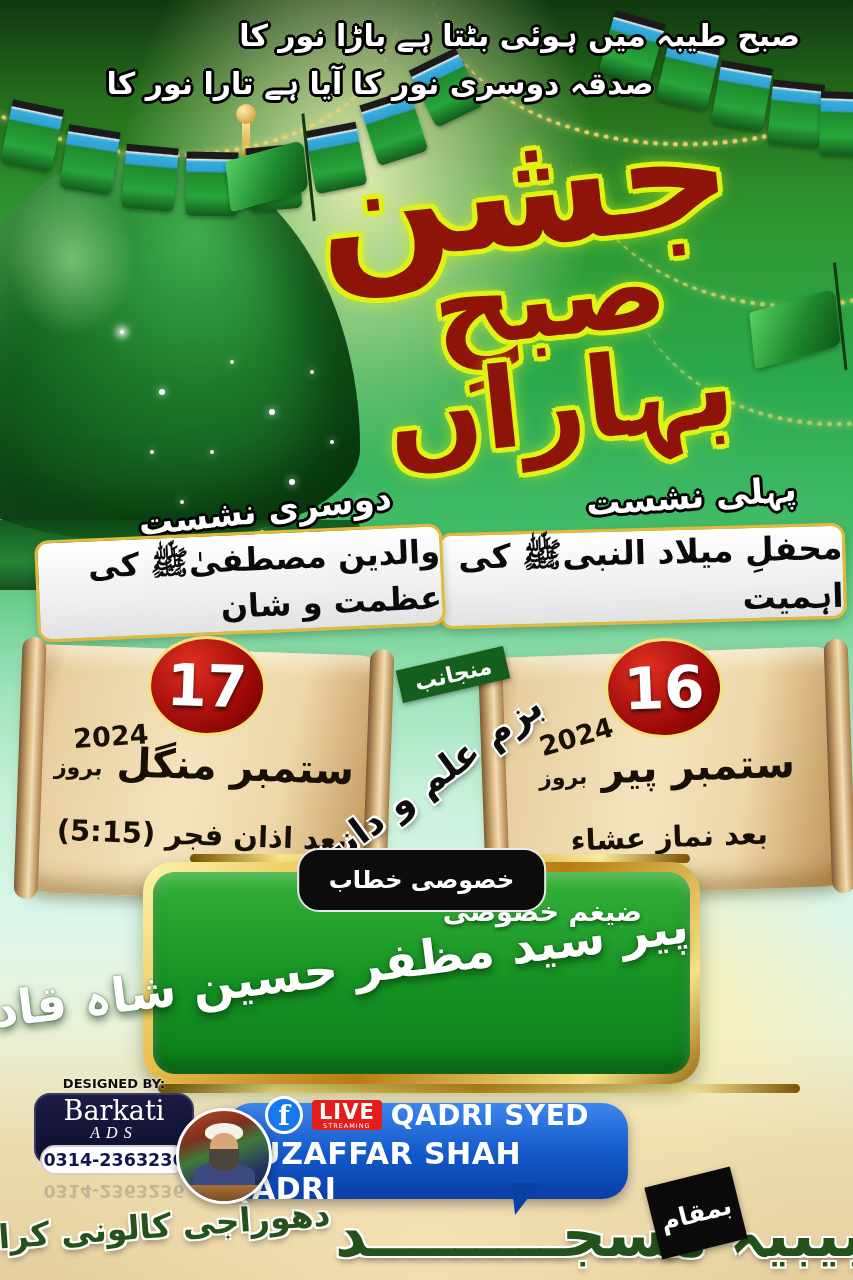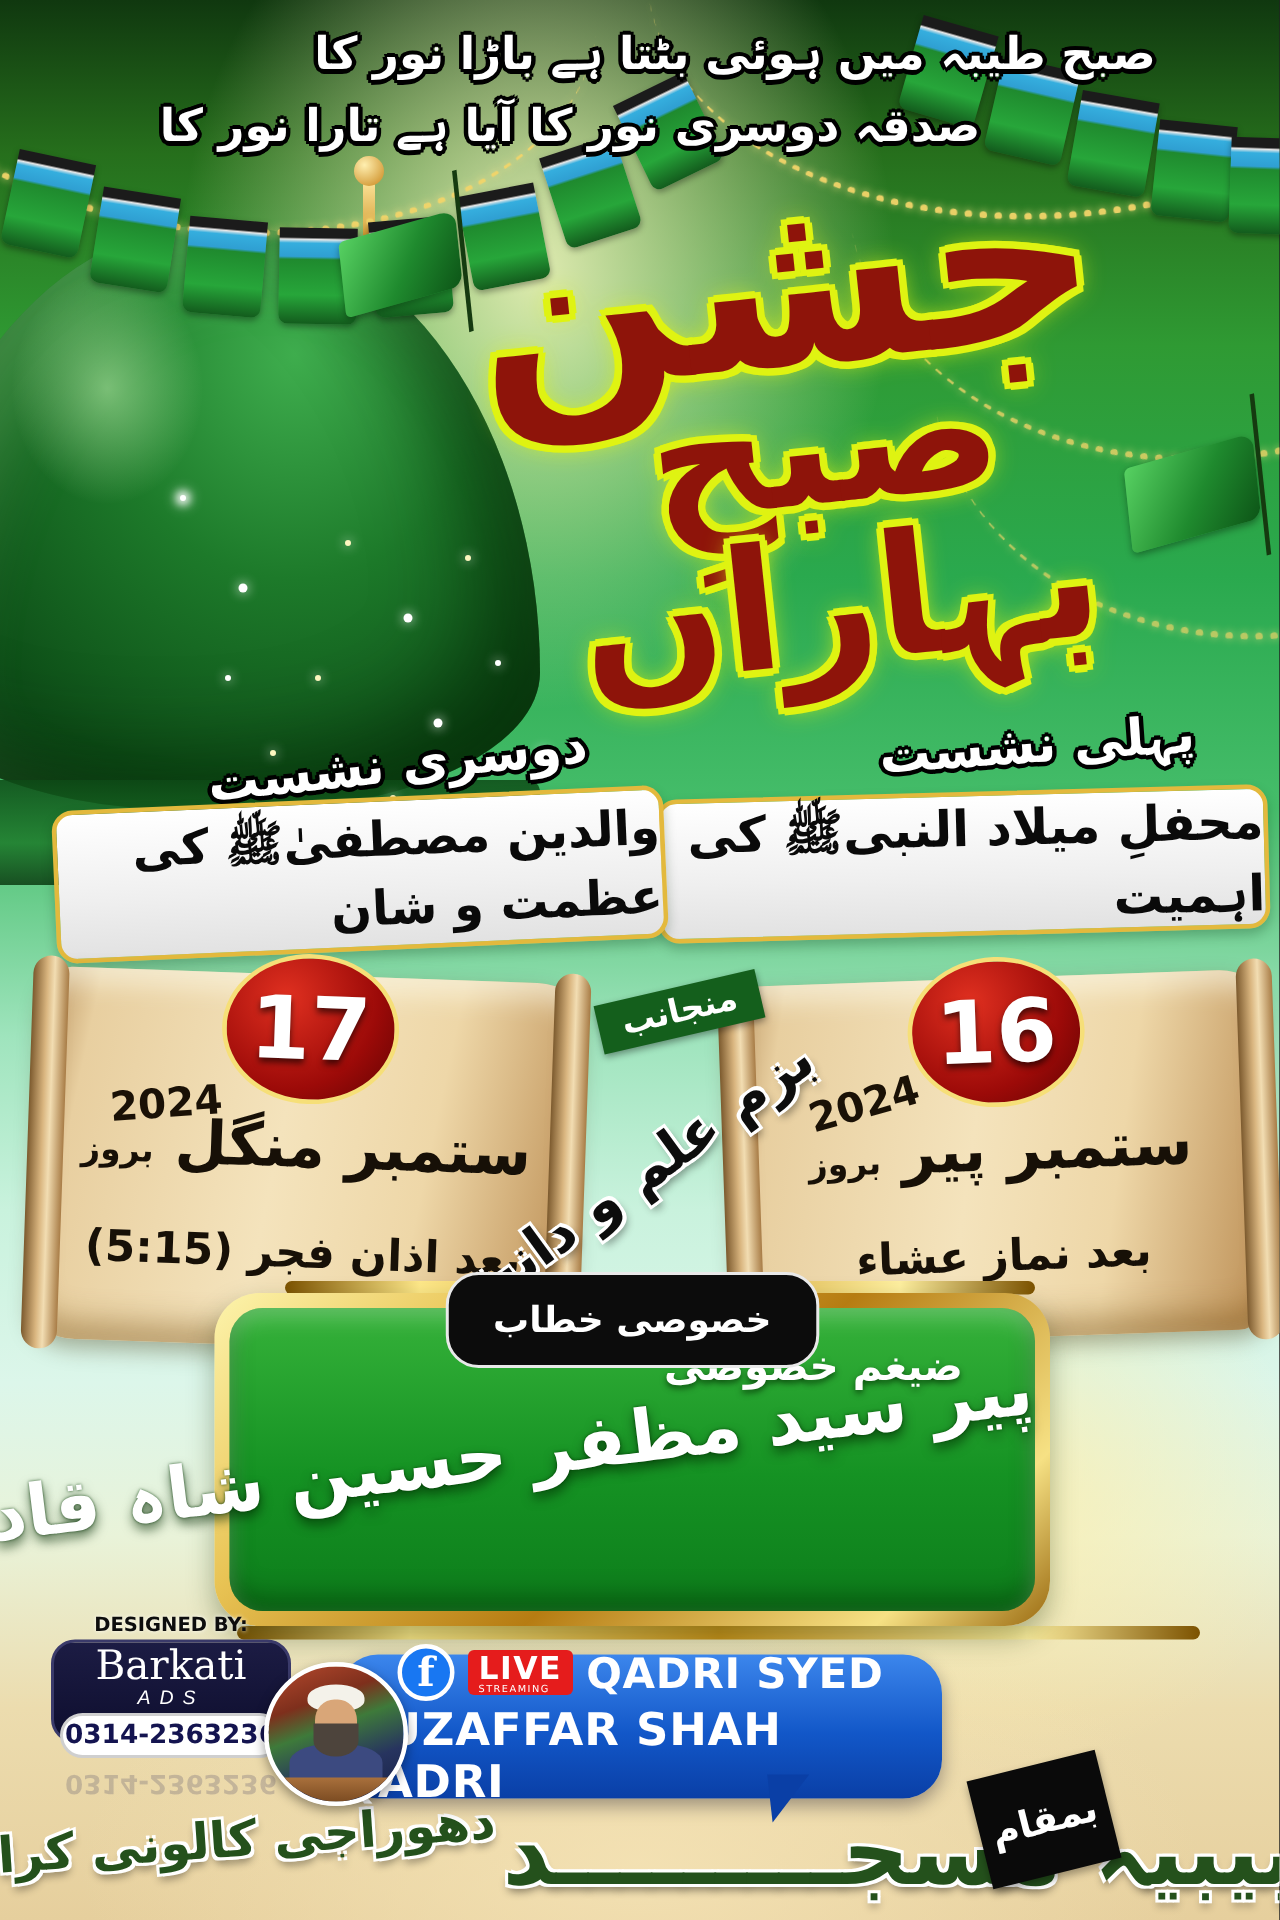--- a/index.html
+++ b/index.html
@@ -52,21 +52,21 @@
         box-shadow:0 2px 5px rgba(0,20,0,.4);}
   .gflag::before{content:"";position:absolute;right:-4px;top:-26px;width:3px;height:110px;background:#153a10;}
   
   .rtl{direction:rtl;unicode-bidi:embed;}
   .ob{text-shadow:-2px -2px 0 #000,2px -2px 0 #000,-2px 2px 0 #000,2px 2px 0 #000,
        0 3px 0 #000,0 -3px 0 #000,3px 0 0 #000,-3px 0 0 #000;}
   .neon{text-shadow:-4px -4px 0 #dff312,4px -4px 0 #dff312,-4px 4px 0 #dff312,4px 4px 0 #dff312,
        0 5px 0 #dff312,0 -5px 0 #dff312,5px 0 0 #dff312,-5px 0 0 #dff312,0 0 18px rgba(223,243,18,.95);}
   .ow{text-shadow:-2px -2px 0 #fff,2px -2px 0 #fff,-2px 2px 0 #fff,2px 2px 0 #fff,0 4px 6px rgba(0,0,0,.45);}
   
-  .poem1{position:absolute;top:18px;left:180px;width:620px;text-align:center;
+  .poem1{position:absolute;top:18px;left:180px;width:620px;
          font-size:30px;font-weight:bold;color:#fff;}
   .poem2{position:absolute;top:66px;left:60px;width:640px;text-align:center;
          font-size:30px;font-weight:bold;color:#fff;}
   
   .title{position:absolute;top:112px;left:268px;width:560px;text-align:center;
          color:#8e140a;font-weight:bold;transform:rotate(-6deg);line-height:.95;}
   .title .w1{display:block;font-size:158px;margin-right:30px;}
   .title .w2{display:block;font-size:112px;margin-top:-18px;}
   .night{position:absolute;top:448px;left:150px;width:520px;text-align:center;
          font-size:54px;font-weight:bold;color:#101010;
@@ -125,21 +125,21 @@
         text-shadow:0 2px 4px rgba(0,40,0,.7);}
   .gname{position:absolute;top:58px;left:0;right:0;text-align:center;color:#fff;
         font-size:48px;font-weight:bold;white-space:nowrap;transform:rotate(-7deg);
         text-shadow:0 4px 8px rgba(0,40,0,.65), 0 0 2px rgba(0,60,0,.8);}
   
   .designer{position:absolute;top:1076px;left:34px;width:160px;text-align:center;z-index:8;}
   .d-head{font-size:13px;font-weight:bold;color:#0d0d0d;text-shadow:0 0 3px rgba(255,255,255,.9);}
   .d-card{position:relative;margin-top:2px;background:linear-gradient(180deg,#1c1c44,#0e0e2e);
         border:2px solid #3a3a6a;border-radius:16px;padding:2px 4px 22px;color:#fff;}
   .d-name{font-family:"DejaVu Serif",serif;font-size:27px;line-height:1.05;}
-  .d-sub{font-family:Liberation Sans, sans-serif;font-style:italic;font-size:13px;letter-spacing:6px;line-height:1;}
+  .d-sub{font-family:Liberation Serif, serif;font-style:italic;font-size:16px;letter-spacing:6px;line-height:1;}
   .d-phone{position:absolute;bottom:-12px;left:4px;right:4px;background:#fff;border:2px solid #cfcfcf;
         border-radius:16px;color:#141450;font-size:17.5px;font-weight:bold;padding:3px 0;}
   .d-reflect{margin-top:16px;transform:scaleY(-1);opacity:.18;color:#141450;font-size:17.5px;font-weight:bold;}
   
   .photo{position:absolute;top:1108px;left:176px;width:90px;height:90px;border-radius:50%;
         border:3px solid #fff;overflow:hidden;z-index:9;box-shadow:0 3px 8px rgba(0,0,0,.4);
         background:linear-gradient(160deg,#b74a2e 0%,#7e2f1c 28%,#3e7a3a 45%,#27345f 70%,#161f45 100%);}
   .ph-face{position:absolute;left:31px;top:22px;width:28px;height:30px;border-radius:46%;background:#d9a678;}
   .ph-turban{position:absolute;left:26px;top:12px;width:38px;height:18px;border-radius:50% 50% 40% 40%;background:#f4f2ea;}
   .ph-beard{position:absolute;left:30px;top:38px;width:30px;height:22px;border-radius:0 0 48% 48%;background:#4d443c;}
@@ -149,21 +149,21 @@
   .fb{position:absolute;top:1103px;left:226px;width:402px;height:96px;border-radius:26px;z-index:8;
       background:linear-gradient(180deg,#3c86ec,#1257c8 55%,#0a3fa6);
       box-shadow:0 5px 12px rgba(0,0,30,.35);display:flex;flex-direction:column;
       align-items:center;justify-content:center;color:#fff;}
   .fb::after{content:"";position:absolute;bottom:-30px;left:278px;width:0;height:0;
       border:14px solid transparent;border-top:32px solid #0a3fa6;transform:skewX(-18deg);}
   .fb-row{display:flex;align-items:center;justify-content:center;gap:9px;}
   .fb-icon{width:38px;height:38px;border-radius:50%;background:#1877f2;border:3px solid #fff;
       display:flex;align-items:center;justify-content:center;font-size:27px;font-weight:bold;
       font-family:"DejaVu Serif",serif;box-sizing:border-box;}
-  .live{background:#e51c1c;padding:2px 7px 1px;line-height:1;border-radius:4px;}
+  .live{background:#e51c1c;padding:2px 7px 1px;line-height:1;text-align:center;border-radius:4px;}
   .live-top{font-size:21px;font-weight:bold;letter-spacing:1px;}
   .live-sub{font-size:6.5px;font-weight:normal;letter-spacing:1px;}
   .fb-n1{font-size:28px;font-weight:bold;letter-spacing:.5px;}
   .fb-n2{font-size:30px;font-weight:bold;letter-spacing:.5px;margin-top:2px;}
   
   .vtag{position:absolute;top:1176px;left:652px;width:88px;height:74px;background:#0a0a0a;
         transform:rotate(-14deg);display:flex;align-items:center;justify-content:center;
         color:#fff;font-size:25px;font-weight:bold;z-index:8;box-shadow:0 3px 6px rgba(0,0,0,.35);}
   .venue{position:absolute;top:1188px;left:0;right:0;height:92px;display:flex;align-items:center;
         justify-content:center;gap:4px;color:#24511c;z-index:7;}

